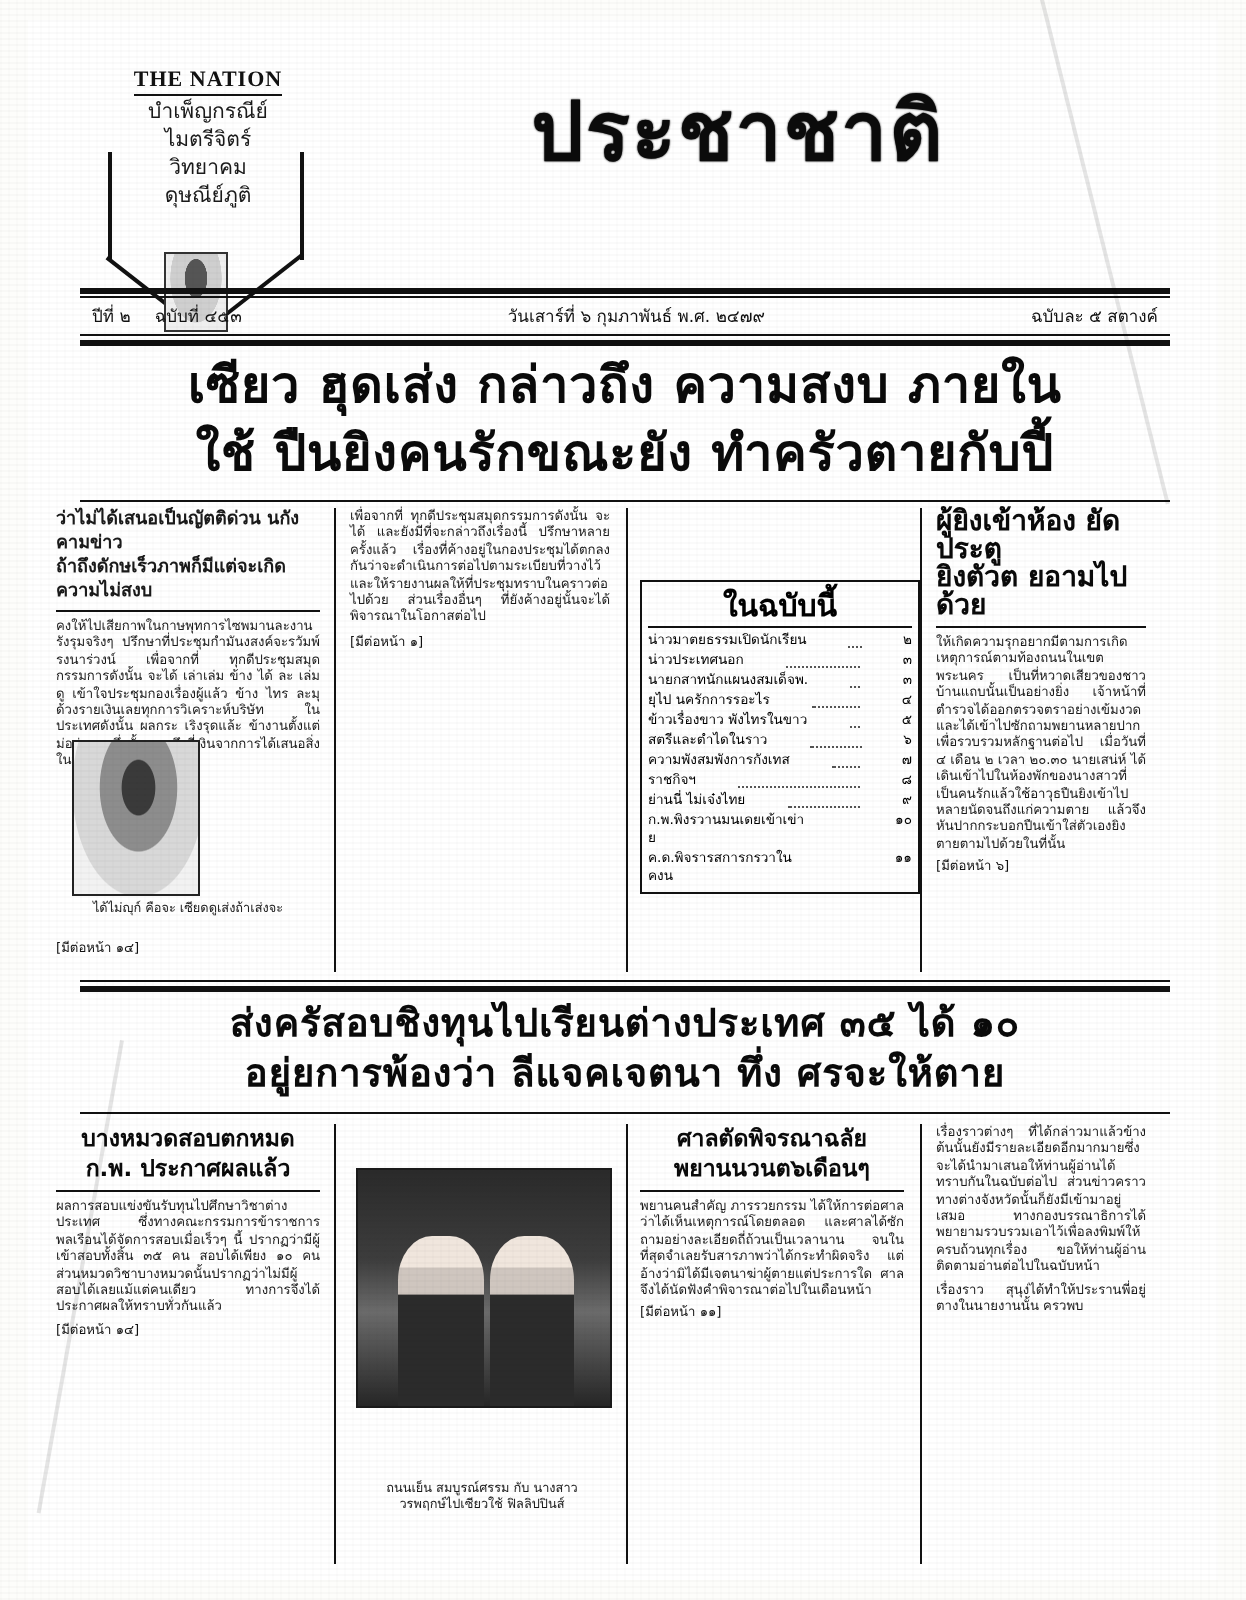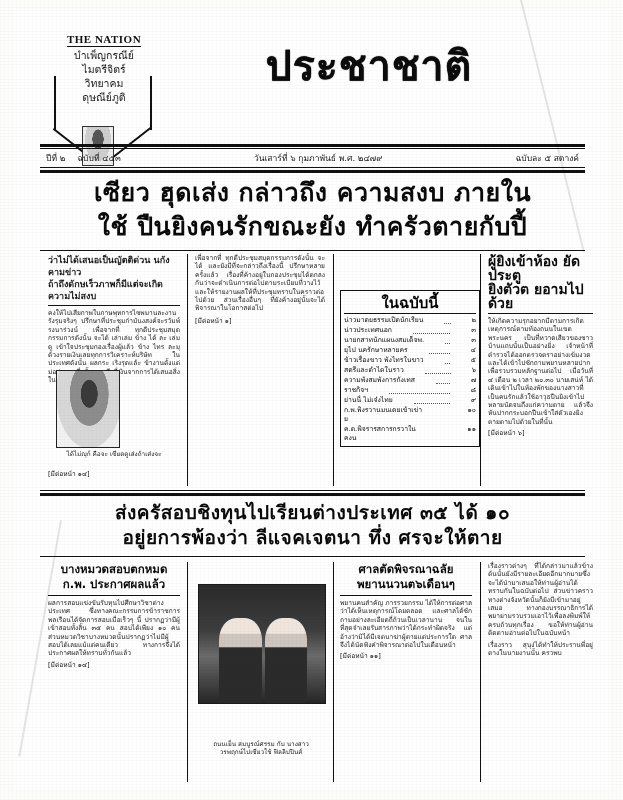--- a/index.html
+++ b/index.html
@@ -139,21 +139,21 @@
   .hl1, .hl2 {
     font-size: 25px;
     line-height: 34px;
     font-weight: bold;
     color: #0a0a0a;
     letter-spacing: 0.5px;
   }
   
   .cols {
     position: absolute;
-    left: 48px;
+    left: 28px;
     top: 254px;
     width: 545px;
     height: 232px;
   }
   .col {
     position: absolute;
     top: 0;
     font-size: 7.2px;
     line-height: 9.2px;
     color: #1a1a1a;
@@ -336,21 +336,21 @@
           <span>น่าวประเทศนอก</span>
           <span class="d"></span>
           <span>๓</span>
         </div>
       <div class="index-row">
           <span>นายกสาทนักแผนงสมเด็จพ.</span>
           <span class="d"></span>
           <span>๓</span>
         </div>
       <div class="index-row">
-          <span>ยุไป นครักษาหลายคร</span>
+          <span>ยุไป นครักการรอะไร</span>
           <span class="d"></span>
           <span>๔</span>
         </div>
       <div class="index-row">
           <span>ข้าวเรื่องขาว พังไทรในขาว</span>
           <span class="d"></span>
           <span>๕</span>
         </div>
       <div class="index-row">
           <span>สตรีและตำไดในราว</span>

